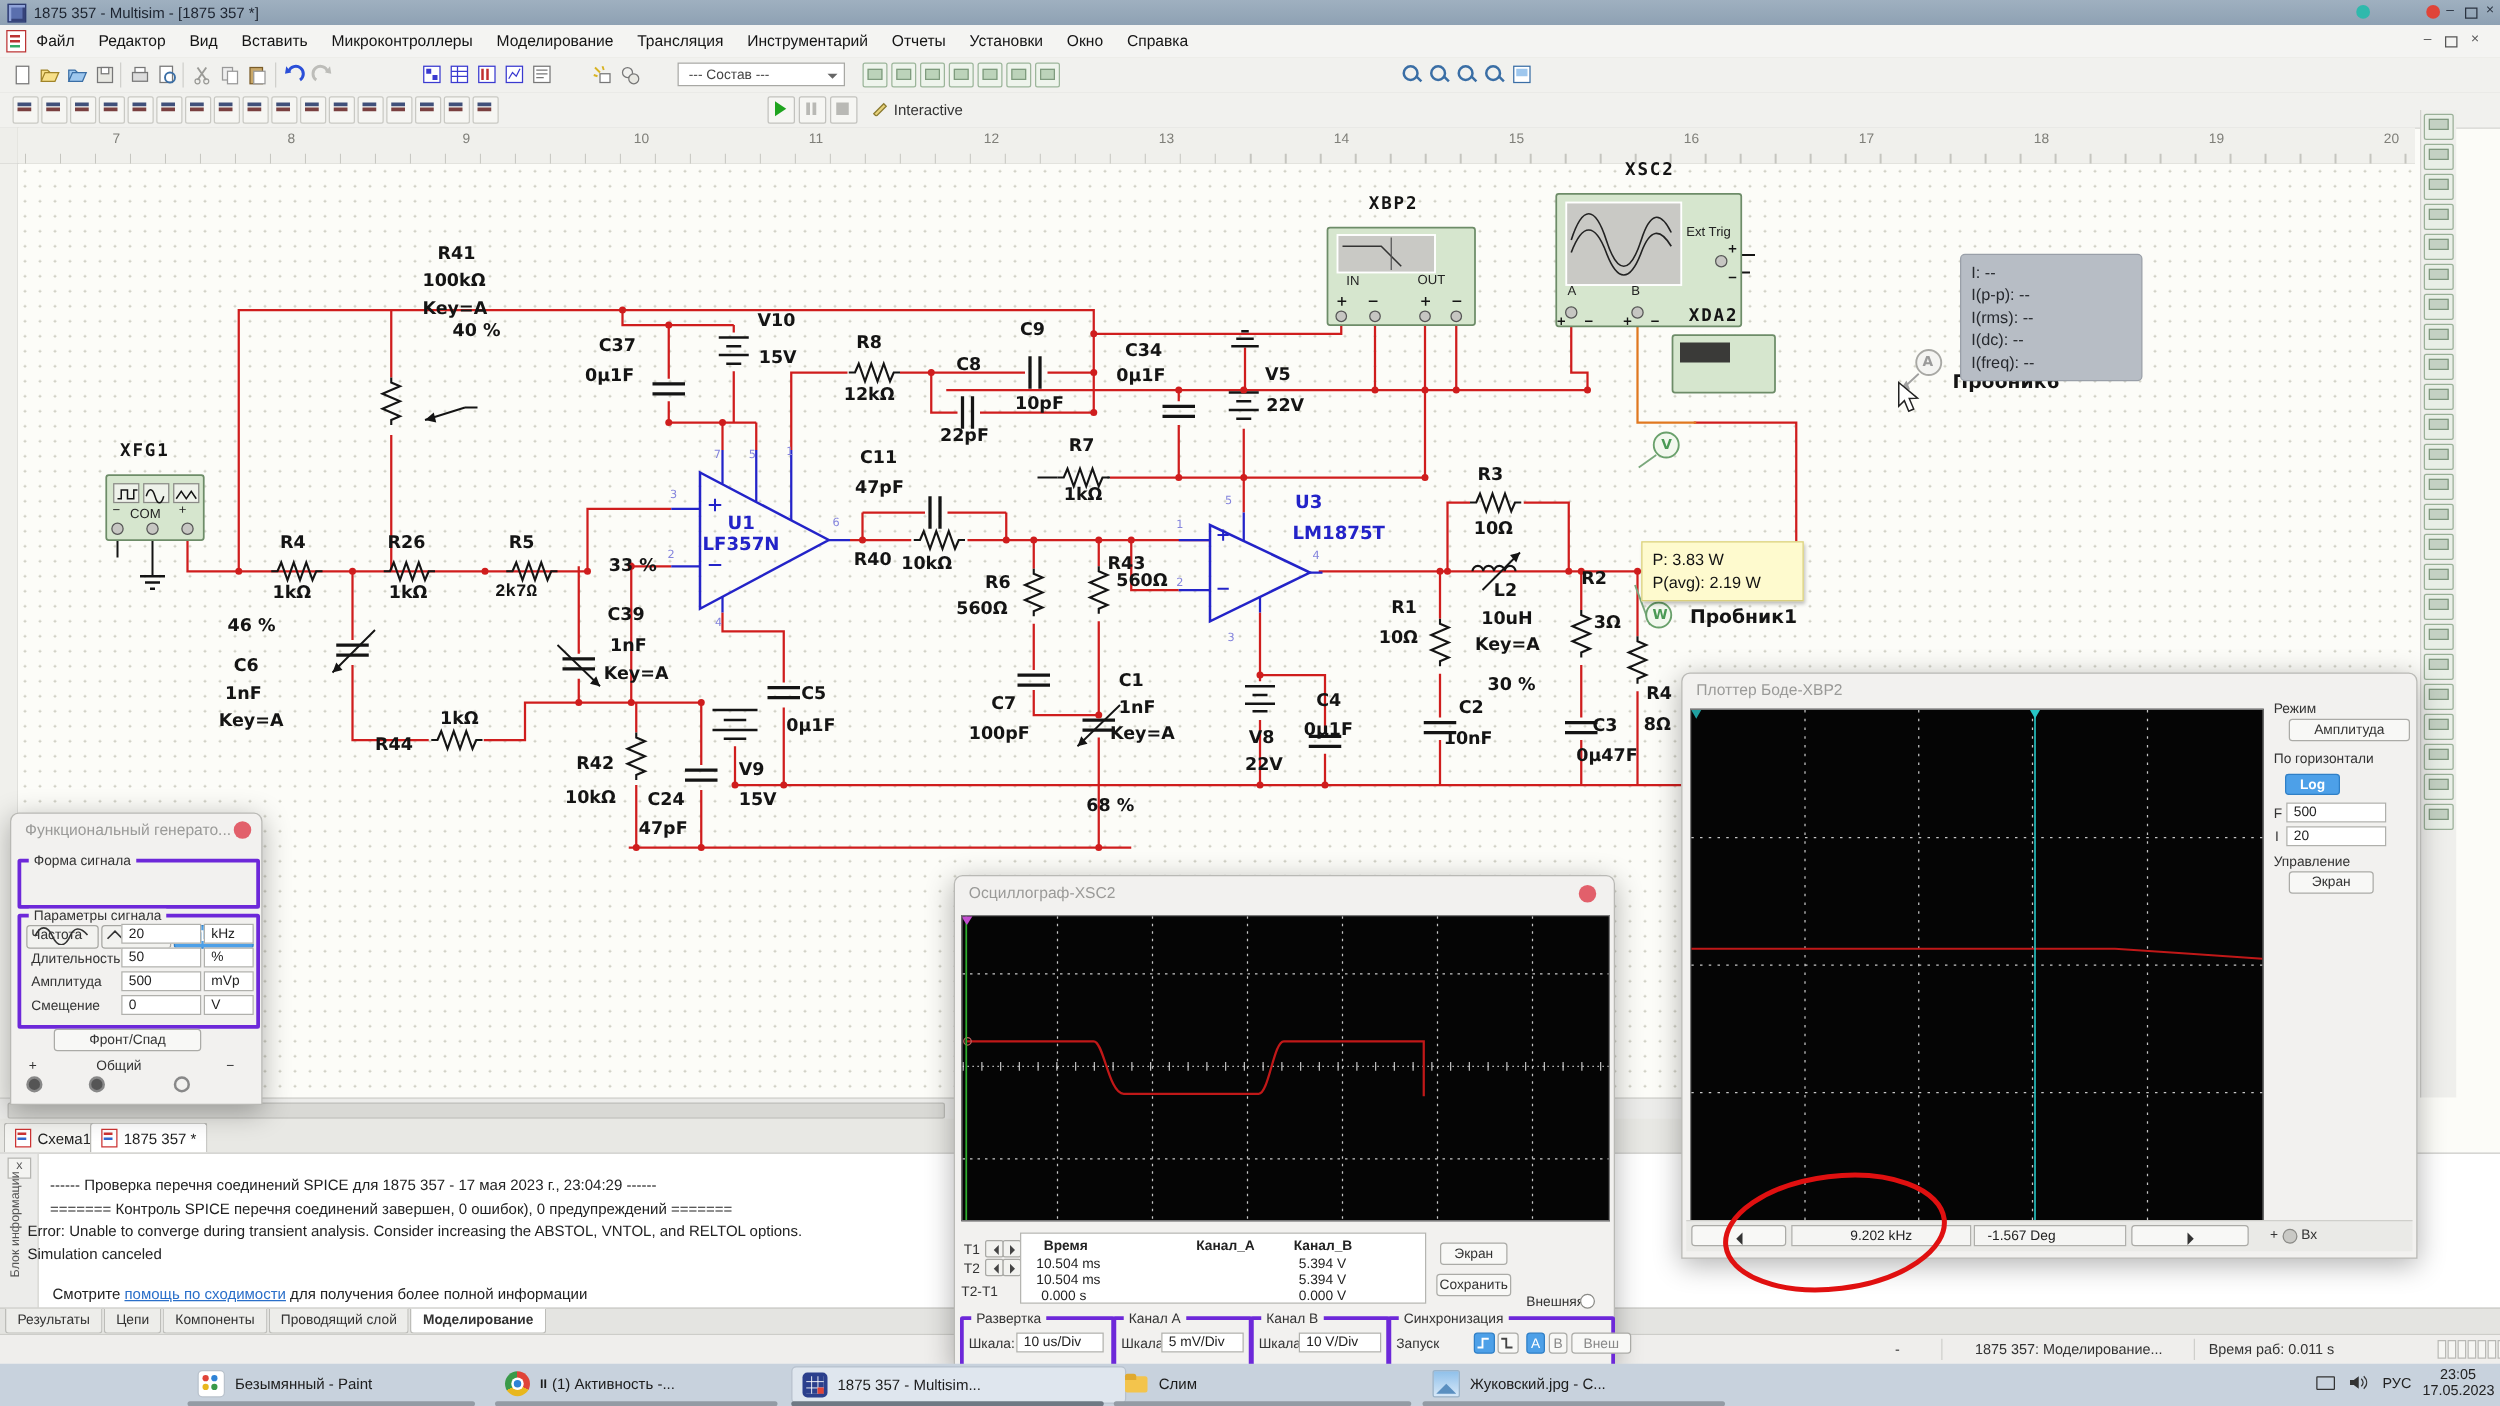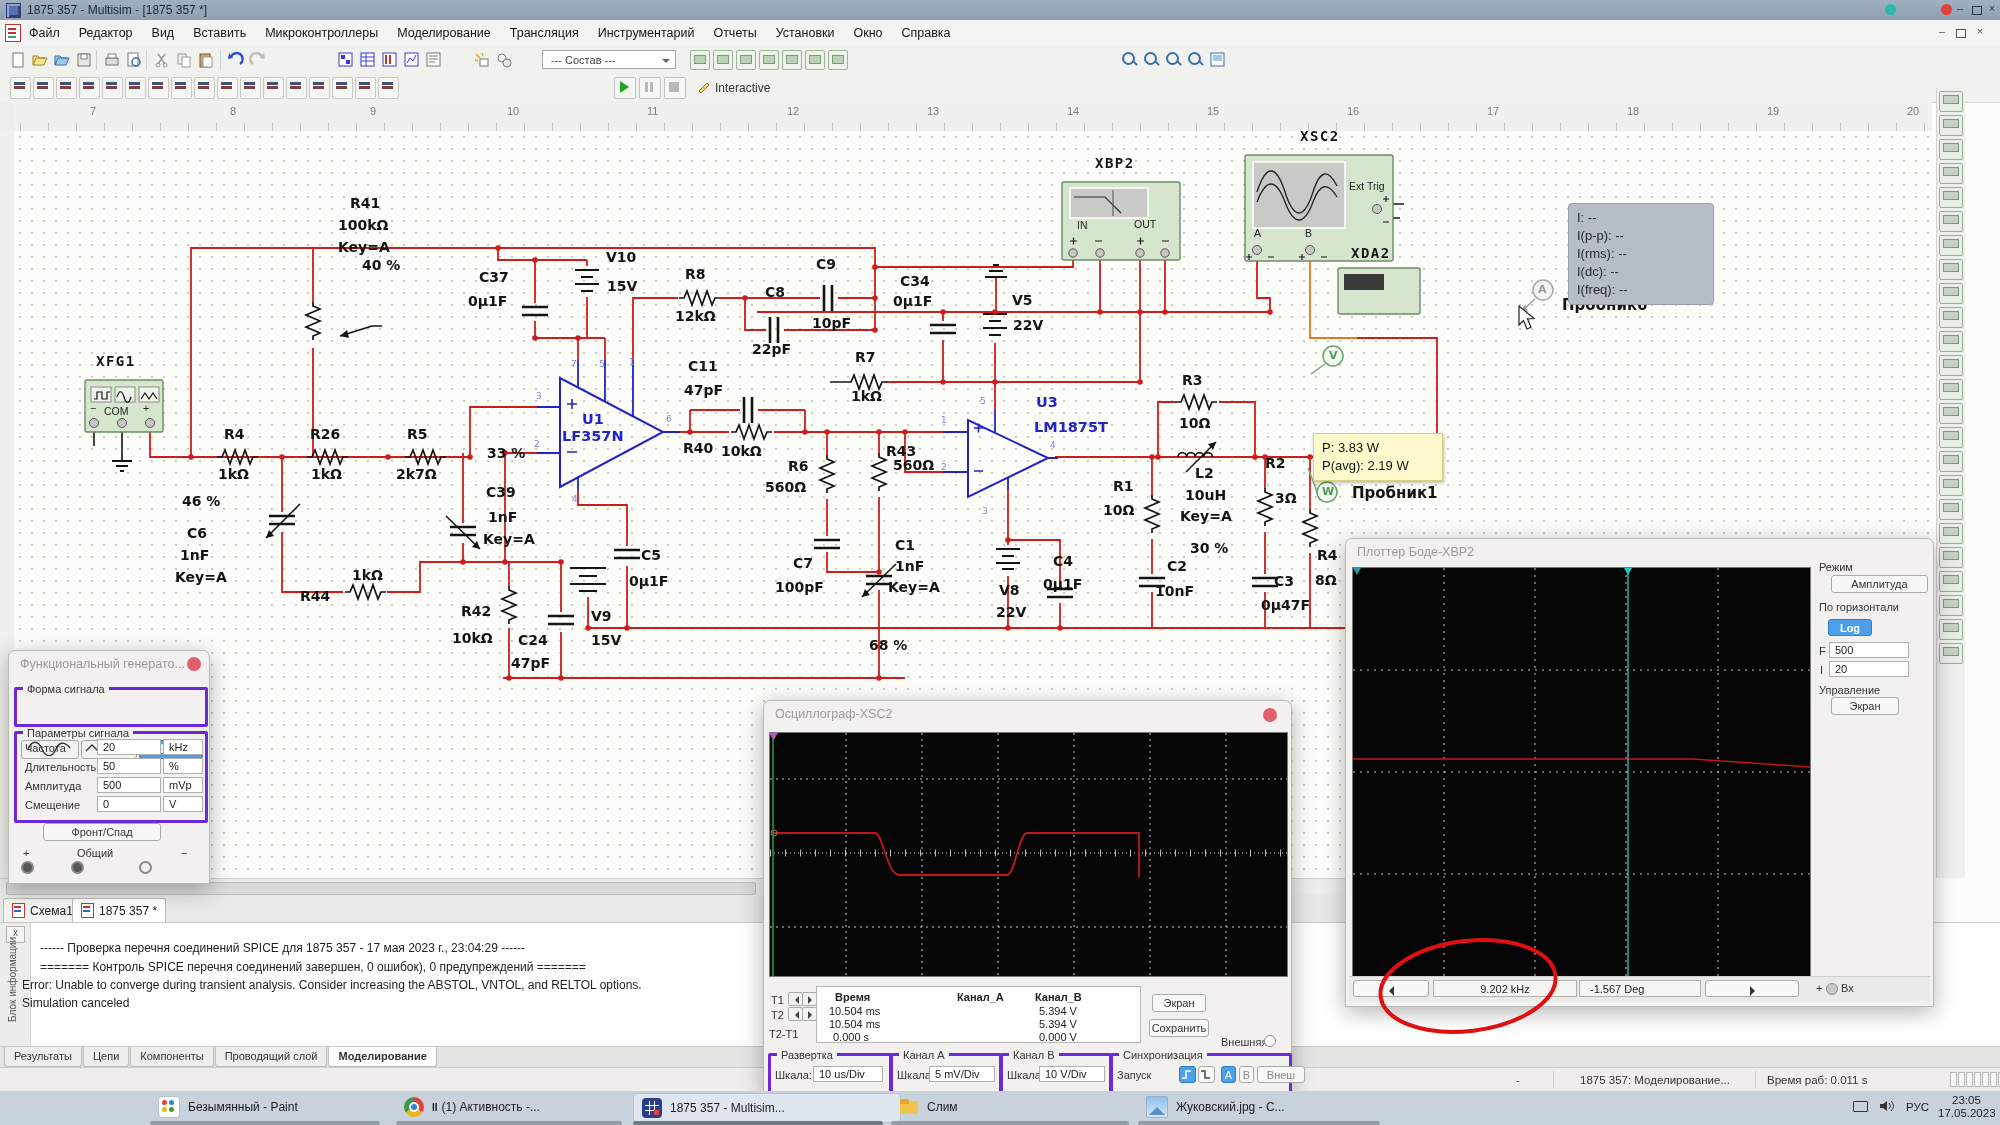--- a/index.html
+++ b/index.html
@@ -559,21 +559,21 @@
       <span class="sl" style="left: 350px; top: 196px;">R41</span>
       <span class="sl" style="left: 338px; top: 218px;">100kΩ</span>
       <span class="sl" style="left: 338px; top: 240px;">Key=A</span>
       <span class="sl" style="left: 362px; top: 258px;">40 %</span>
       <span class="sl inst" style="left: 96px; top: 354px;">XFG1</span>
       <span class="sl" style="left: 224px; top: 427px;">R4</span>
       <span class="sl" style="left: 218px; top: 467px;">1kΩ</span>
       <span class="sl" style="left: 310px; top: 427px;">R26</span>
       <span class="sl" style="left: 311px; top: 467px;">1kΩ</span>
       <span class="sl" style="left: 407px; top: 427px;">R5</span>
-      <span class="sl" style="left: 396px; top: 467px;">2k7Ω</span>
+      <span class="sl" style="left: 396px; top: 467px; font-family: Liberation Mono, monospace;">2k7Ω</span>
       <span class="sl" style="left: 182px; top: 494px;">46 %</span>
       <span class="sl" style="left: 187px; top: 526px;">C6</span>
       <span class="sl" style="left: 180px; top: 548px;">1nF</span>
       <span class="sl" style="left: 175px; top: 570px;">Key=A</span>
       <span class="sl" style="left: 352px; top: 568px;">1kΩ</span>
       <span class="sl" style="left: 300px; top: 589px;">R44</span>
       <span class="sl" style="left: 479px; top: 270px;">C37</span>
       <span class="sl" style="left: 468px; top: 294px;">0µ1F</span>
       <span class="sl" style="left: 606px; top: 250px;">V10</span>
       <span class="sl" style="left: 607px; top: 279px;">15V</span>
@@ -714,20 +714,23 @@
 
   <div id="infopanel">
     <div id="dockstrip">
       <div style="position:absolute;left:6px;top:3px;width:17px;height:15px;border:1px solid #b5b5b1;background:#f4f4f1;font-size:10px;text-align:center;color:#555">x</div>
       <div id="docklabel">Блок информации</div>
     </div>
     <div class="msg" style="left:40px;top:18px">------ Проверка перечня соединений SPICE для 1875 357 - 17 мая 2023 г., 23:04:29 ------</div>
     <div class="msg" style="left:40px;top:37px">======= Контроль SPICE перечня соединений завершен, 0 ошибок), 0 предупреждений =======</div>
     <div class="msg" style="left:22px;top:55px">Error: Unable to converge during transient analysis. Consider increasing the ABSTOL, VNTOL, and RELTOL options.</div>
     <div class="msg" style="left:22px;top:73px">Simulation canceled</div>
+    <div class="msg" style="left:22px;top:91px">
+      <span>Смотрите </span><a href="#">помощь по сходимости</a><span> для получения более полной информации</span>
+    </div>
   </div>
 
   <div id="bottomtabs">
     <div style="width:4px"></div>
     <div class="btab">Результаты</div>
     <div class="btab">Цепи</div>
     <div class="btab">Компоненты</div>
     <div class="btab">Проводящий слой</div>
     <div class="btab active">Моделирование</div>
   </div>

